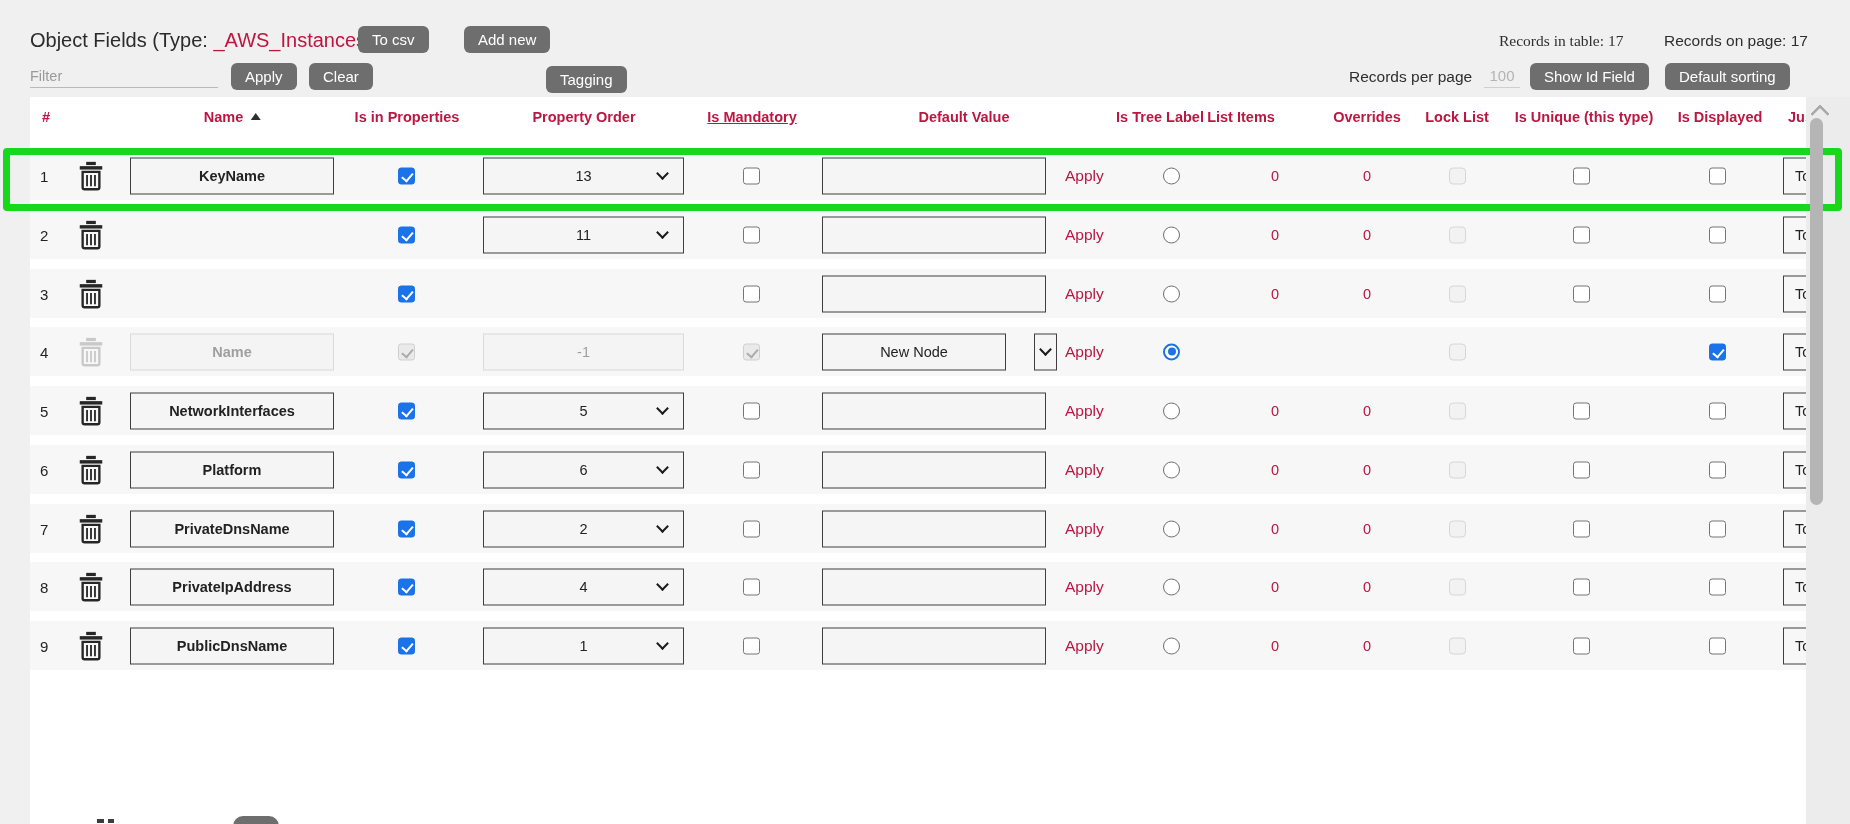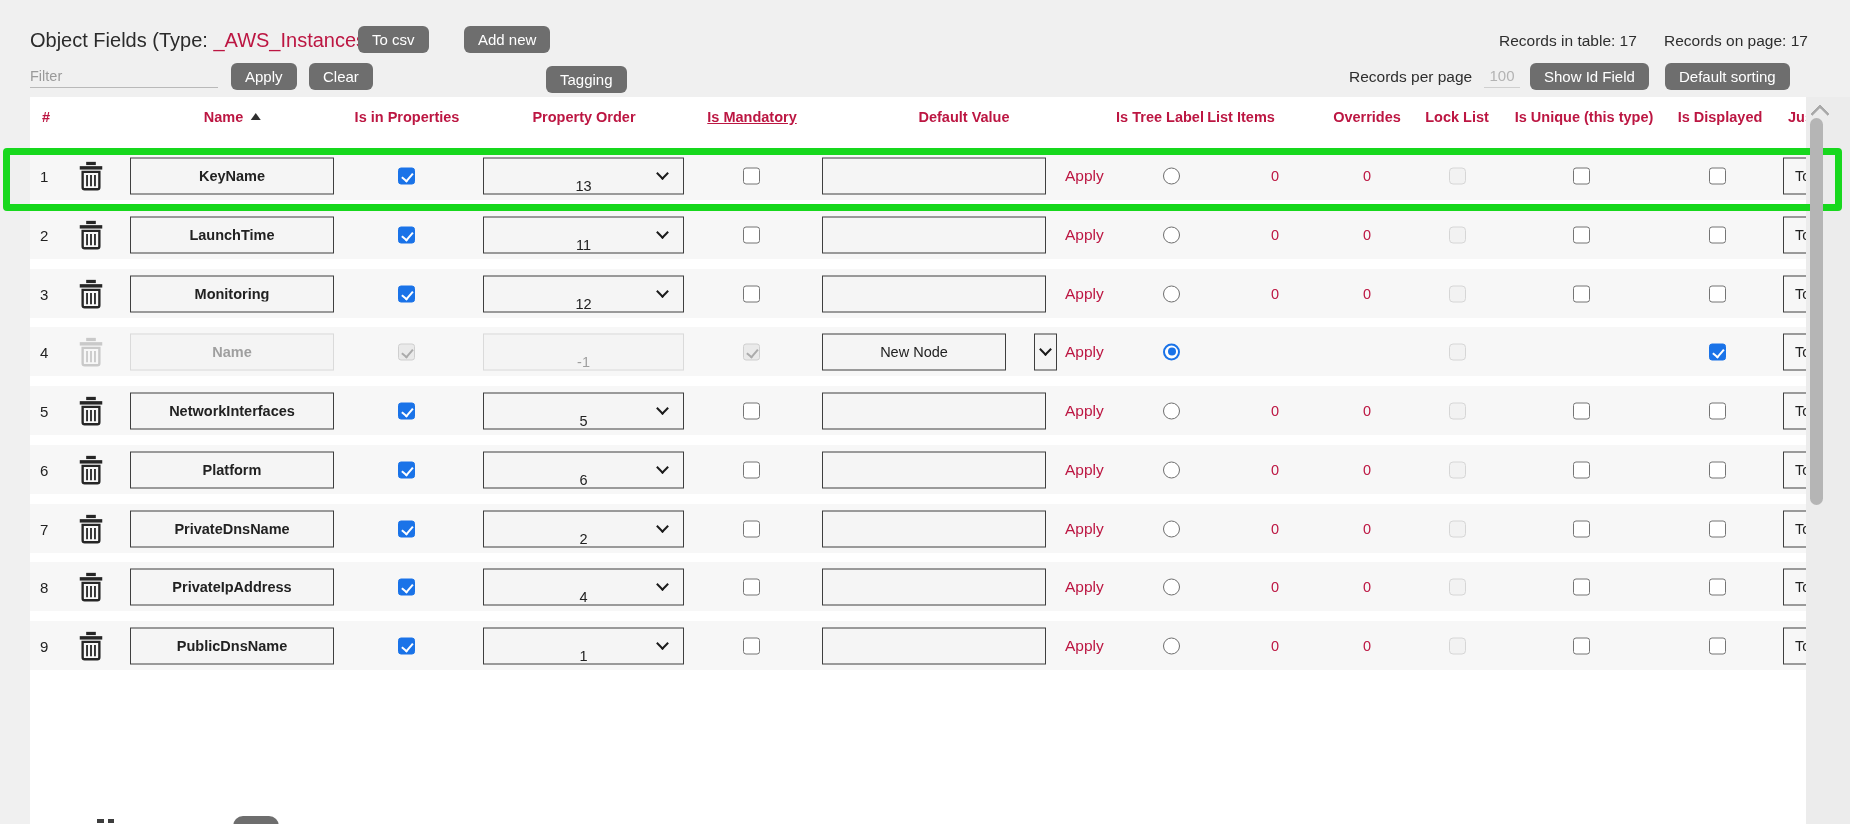--- a/index.html
+++ b/index.html
@@ -9,21 +9,21 @@
 
   
   #title { left:30px; top:29px; font-size:20px; white-space:nowrap; }
   #title .red { color:#bc1642; }
   .pill { position:absolute; background:#6e6e6e; color:#fff; border:none; border-radius:6px;
           height:27px; padding:0 14px; font-size:15px; font-family:inherit; cursor:pointer;
           display:flex; align-items:center; }
   #btn-tocsv   { left:358px; top:26px; }
   #btn-addnew  { left:464px; top:26px; }
   #btn-tagging { left:546px; top:26px;margin-top:40px; }
-  #rec-table { left:1499px; top:32px; font-size:15.5px; color:#2e2e2e; }
+  #rec-table { left:1499px; top:32px; font-size:15.5px; color:#2e2e2e;font-family:Liberation Serif, serif; }
   #rec-page  { left:1664px; top:32px; font-size:15.5px; color:#2e2e2e; }
 
   #filter-input { left:30px; top:64px; width:188px; height:24px; background:transparent;
                   border:none; border-bottom:1px solid #b9b9b9; font-size:14.5px; color:#444;
                   font-family:inherit; outline:none; }
   #filter-input::placeholder { color:#9a9a9a; }
   #btn-apply { left:231px; top:63px; }
   #btn-clear { left:309px; top:63px; }
   #rpp-label { left:1349px; top:68px; font-size:15.5px; color:#2e2e2e; }
   #rpp-input { left:1484px; top:64px; width:36px; height:24px; background:transparent; border:none;
@@ -50,21 +50,21 @@
   .num  { left:10px; width:26px; font-size:15px; color:#222; }
   .trash { left:48px; width:26px; height:30px; color:#262626; cursor:pointer; }
   .row-disabled .trash { color:#c9c9c9; cursor:default; }
 
   .box { background:#f5f5f5; border:1px solid #3f3f3f; height:37px; text-align:center;
          font-size:14.5px; color:#222; font-family:inherit; outline:none; }
   .name-input { left:100px; width:204px;font-weight:bold; }
   .row-disabled .name-input,
   .row-disabled .order-select { background:#f4f4f4; border-color:#dadada; color:#9f9f9f; }
 
-  .order-select { left:453px; width:201px; cursor:pointer; display:flex; align-items:flex-end;
+  .order-select { left:453px; width:201px; cursor:pointer; display:flex; align-items:center;
                   justify-content:center; }
   .chev { position:absolute; right:16px; top:50%; width:9px; height:9px;
           border-right:2.4px solid #1b1b1b; border-bottom:2.4px solid #1b1b1b;
           transform:translateY(-72%) rotate(45deg); }
 
   .default-input { left:792px; width:224px; }
   .default-input.short { width:184px; }
   .mini-select { left:1004px; width:23px; height:37px; background:#f5f5f5;
                  border:1px solid #3f3f3f; cursor:pointer; }
   .mini-select .chev { right:6px; }
@@ -184,21 +184,20 @@
     <span class="cell trash">
       <svg width="26" height="30" viewBox="0 0 24 28" fill="none">
         <rect x="7.5" y="0.8" width="9" height="3" fill="currentColor"></rect>
         <rect x="1.5" y="4.8" width="21" height="3.2" fill="currentColor"></rect>
         <path d="M4.2 10.2 h15.6 v14.3 a1.9 1.9 0 0 1 -1.9 1.9 h-11.8 a1.9 1.9 0 0 1 -1.9 -1.9 z" stroke="currentColor" stroke-width="2.2"></path>
         <line x1="8.3" y1="13" x2="8.3" y2="23.5" stroke="currentColor" stroke-width="1.7"></line>
         <line x1="12" y1="13" x2="12" y2="23.5" stroke="currentColor" stroke-width="1.7"></line>
         <line x1="15.7" y1="13" x2="15.7" y2="23.5" stroke="currentColor" stroke-width="1.7"></line>
       </svg>
     </span>
-    <input class="cell box name-input" value="LaunchTime" style="">
     <span class="cell cb cb-props checked"></span>
     <div class="cell box order-select">
       <span class="order-val">11</span>
       <span class="chev"></span>
     </div>
     <span class="cell cb cb-mand un"></span>
     <input class="cell box default-input" style="">
 
     <span class="cell apply-link">Apply</span>
     <span class="cell radio"></span>
@@ -214,26 +213,21 @@
     <span class="cell trash">
       <svg width="26" height="30" viewBox="0 0 24 28" fill="none">
         <rect x="7.5" y="0.8" width="9" height="3" fill="currentColor"></rect>
         <rect x="1.5" y="4.8" width="21" height="3.2" fill="currentColor"></rect>
         <path d="M4.2 10.2 h15.6 v14.3 a1.9 1.9 0 0 1 -1.9 1.9 h-11.8 a1.9 1.9 0 0 1 -1.9 -1.9 z" stroke="currentColor" stroke-width="2.2"></path>
         <line x1="8.3" y1="13" x2="8.3" y2="23.5" stroke="currentColor" stroke-width="1.7"></line>
         <line x1="12" y1="13" x2="12" y2="23.5" stroke="currentColor" stroke-width="1.7"></line>
         <line x1="15.7" y1="13" x2="15.7" y2="23.5" stroke="currentColor" stroke-width="1.7"></line>
       </svg>
     </span>
-    <input class="cell box name-input" value="Monitoring" style="">
-    <span class="cell cb cb-props checked"></span>
-    <div class="cell box order-select">
-      <span class="order-val">12</span>
-      <span class="chev"></span>
-    </div>
+    <span class="cell cb cb-props checked"></span>
     <span class="cell cb cb-mand un"></span>
     <input class="cell box default-input" style="">
 
     <span class="cell apply-link">Apply</span>
     <span class="cell radio"></span>
     <span class="cell red-count list-items">0</span>
     <span class="cell red-count overrides">0</span>
     <span class="cell cb cb-lock dis-un"></span>
     <span class="cell cb cb-unique un"></span>
     <span class="cell cb cb-displayed un"></span>

